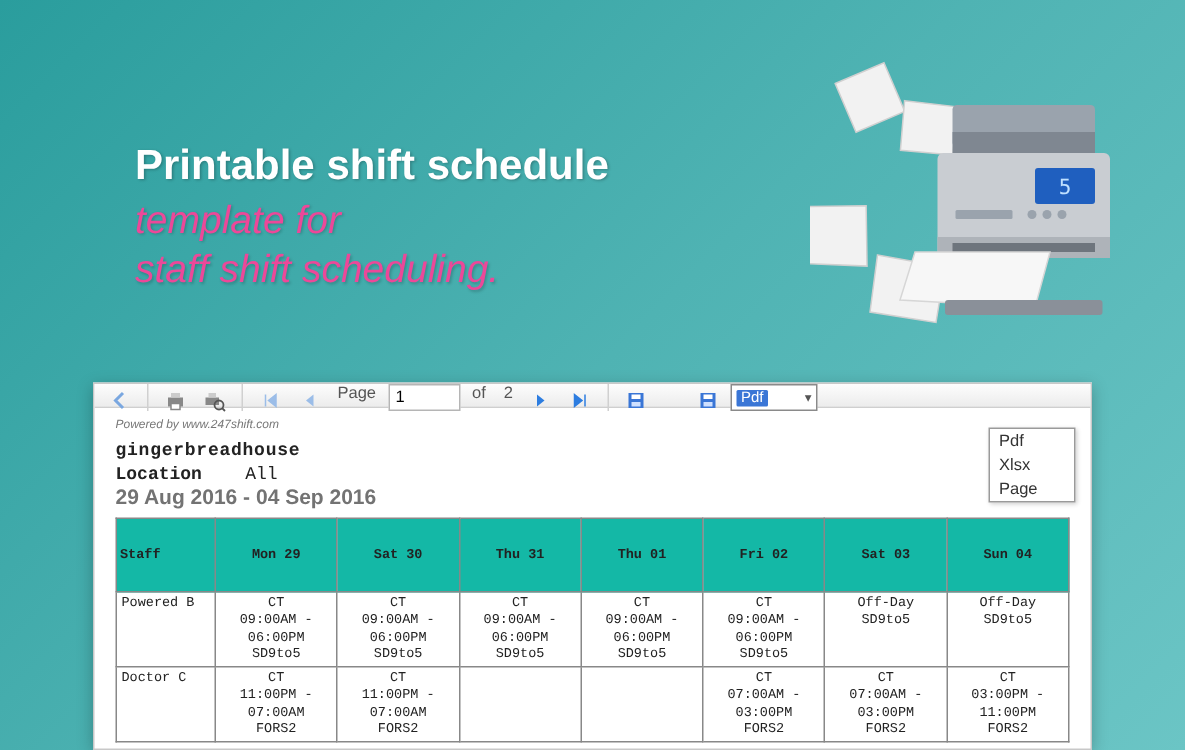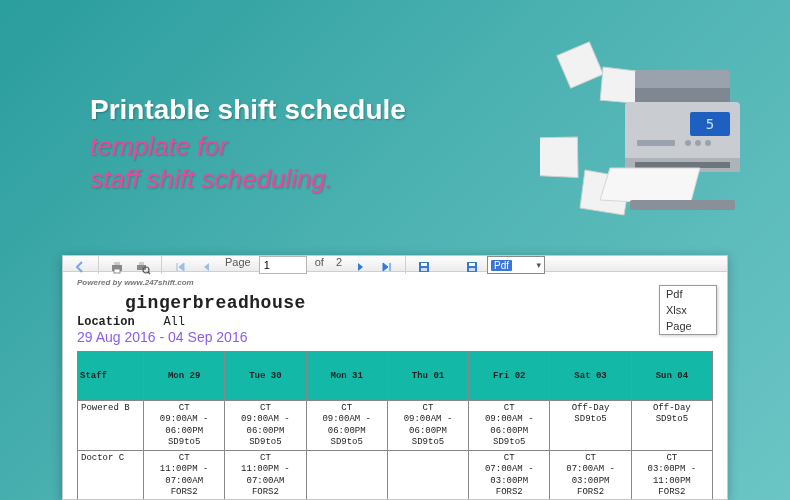--- a/index.html
+++ b/index.html
@@ -134,42 +134,40 @@
     font-family: "Courier New", monospace;
     font-size: 11px;
     color: #222;
   }
   .powered {
     font-family: Arial, sans-serif;
     font-style: italic;
     font-size: 8px;
     color: #777;
     margin-bottom: 6px;
-    font-weight: bold;
   }
   .company {
-    font-size: 18px;
+    font-size: 12px;
     font-weight: bold;
     letter-spacing: 0.5px;
     margin-bottom: 2px;
-    margin-left: 48px;
   }
   .meta-row {
     display: flex;
     justify-content: space-between;
     font-size: 12px;
     margin-bottom: 6px;
     flex-direction: column;
   }
   .meta-row .loc-label { font-weight: bold; }
   .meta-row .range {
     font-family: Arial, sans-serif;
-    font-weight: normal;
+    font-weight: bold;
     font-size: 14px;
-    color: #8b5cf6;
+    color: #737373;
   }
 
   table.sched {
     width: 100%;
     border-collapse: collapse;
     font-family: "Courier New", monospace;
     font-size: 9px;
     table-layout: fixed;
   }
   table.sched th, table.sched td {
@@ -321,22 +319,22 @@
         <span>All</span>
       </div>
       <div class="range">29 Aug 2016 - 04 Sep 2016</div>
     </div>
 
     <table class="sched">
       <thead>
         <tr id="sched-head">
             <th>Staff</th>
             <th>Mon 29</th>
-            <th>Tue 30</th>
-            <th>Mon 31</th>
+            <th>Sat 30</th>
+            <th>Thu 31</th>
             <th>Thu 01</th>
             <th>Fri 02</th>
             <th>Sat 03</th>
             <th>Sun 04</th>
           </tr>
       </thead>
       <tbody id="sched-body">
           <tr>
             <td>Powered B</td>
             <td>

